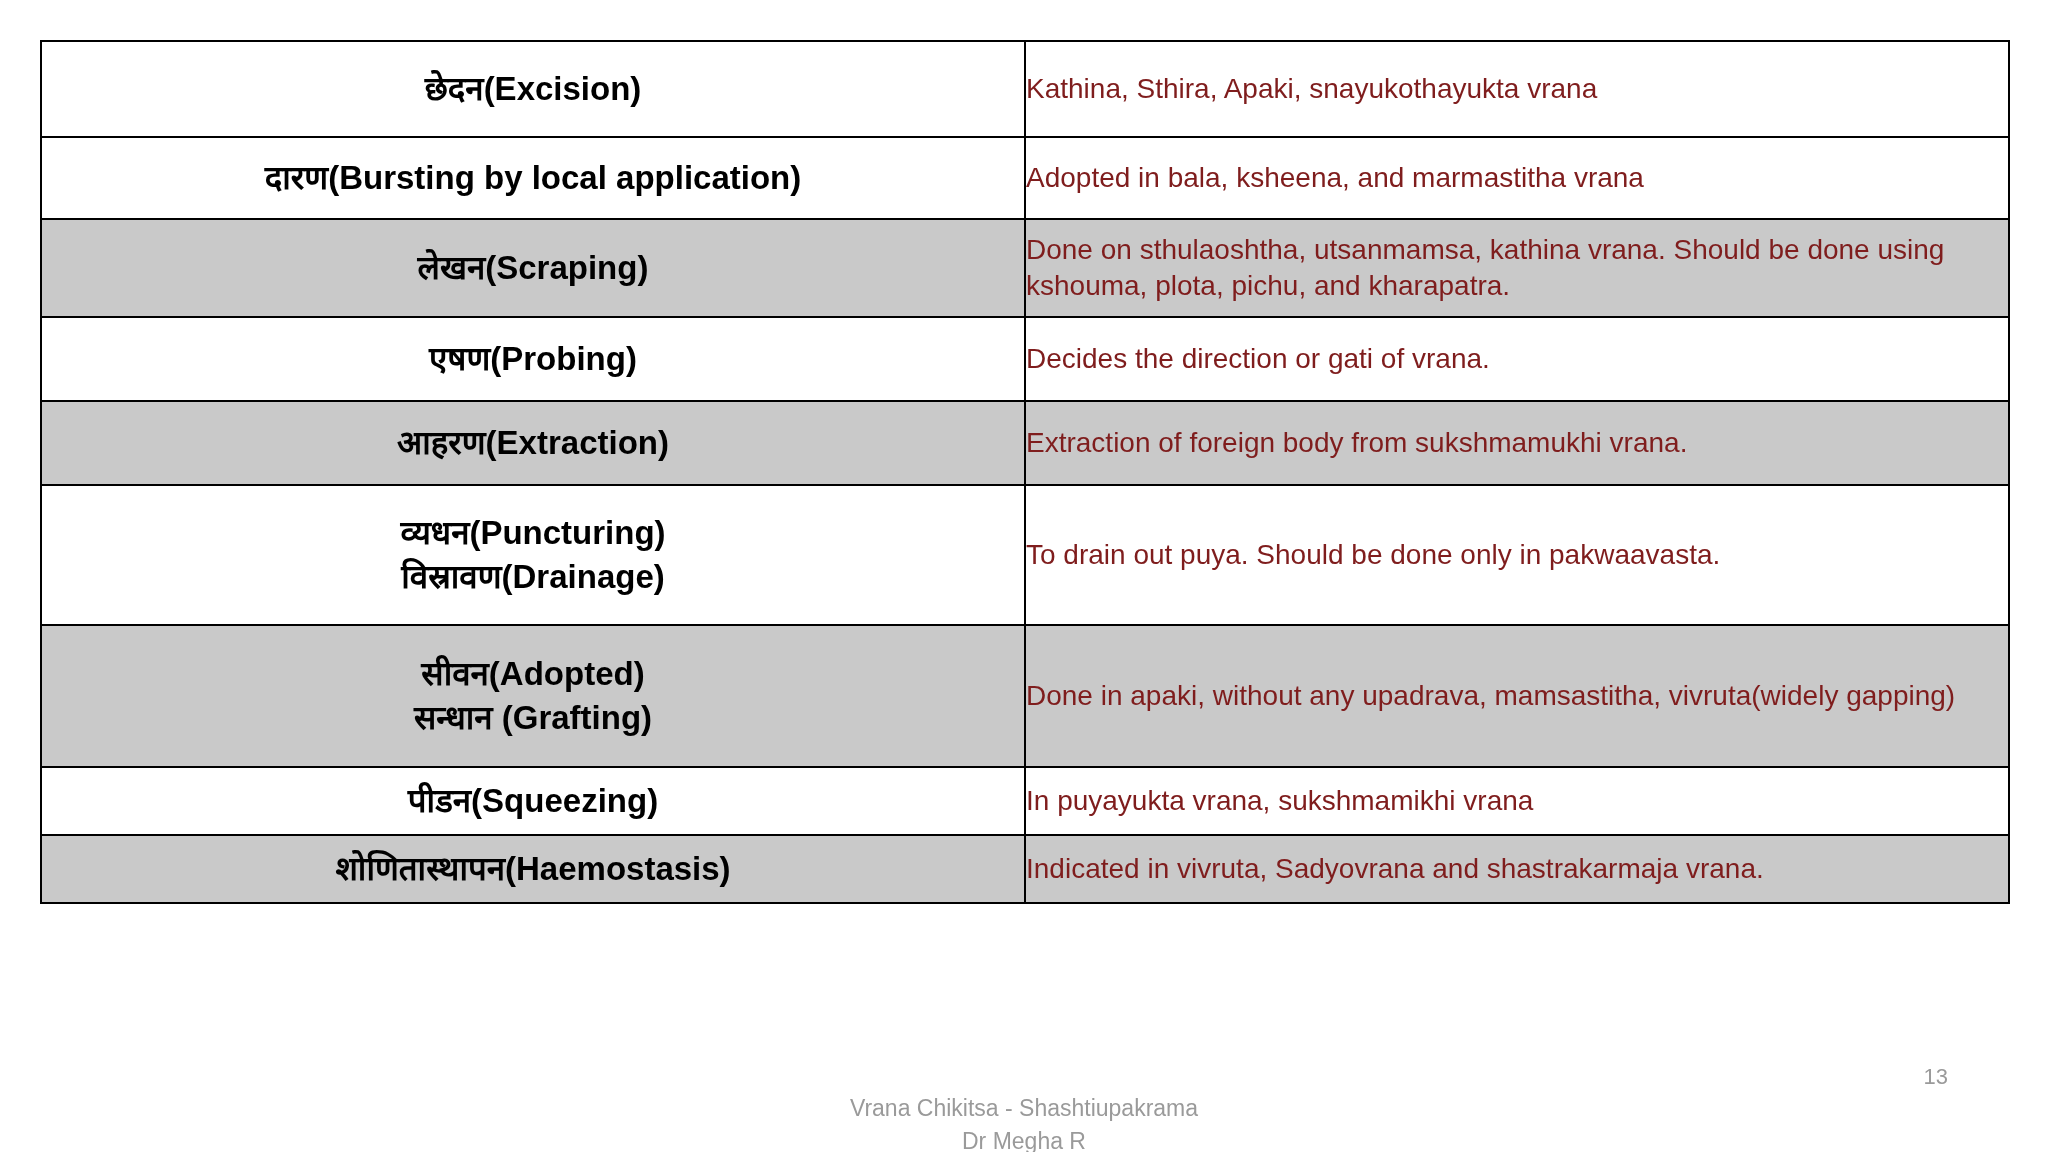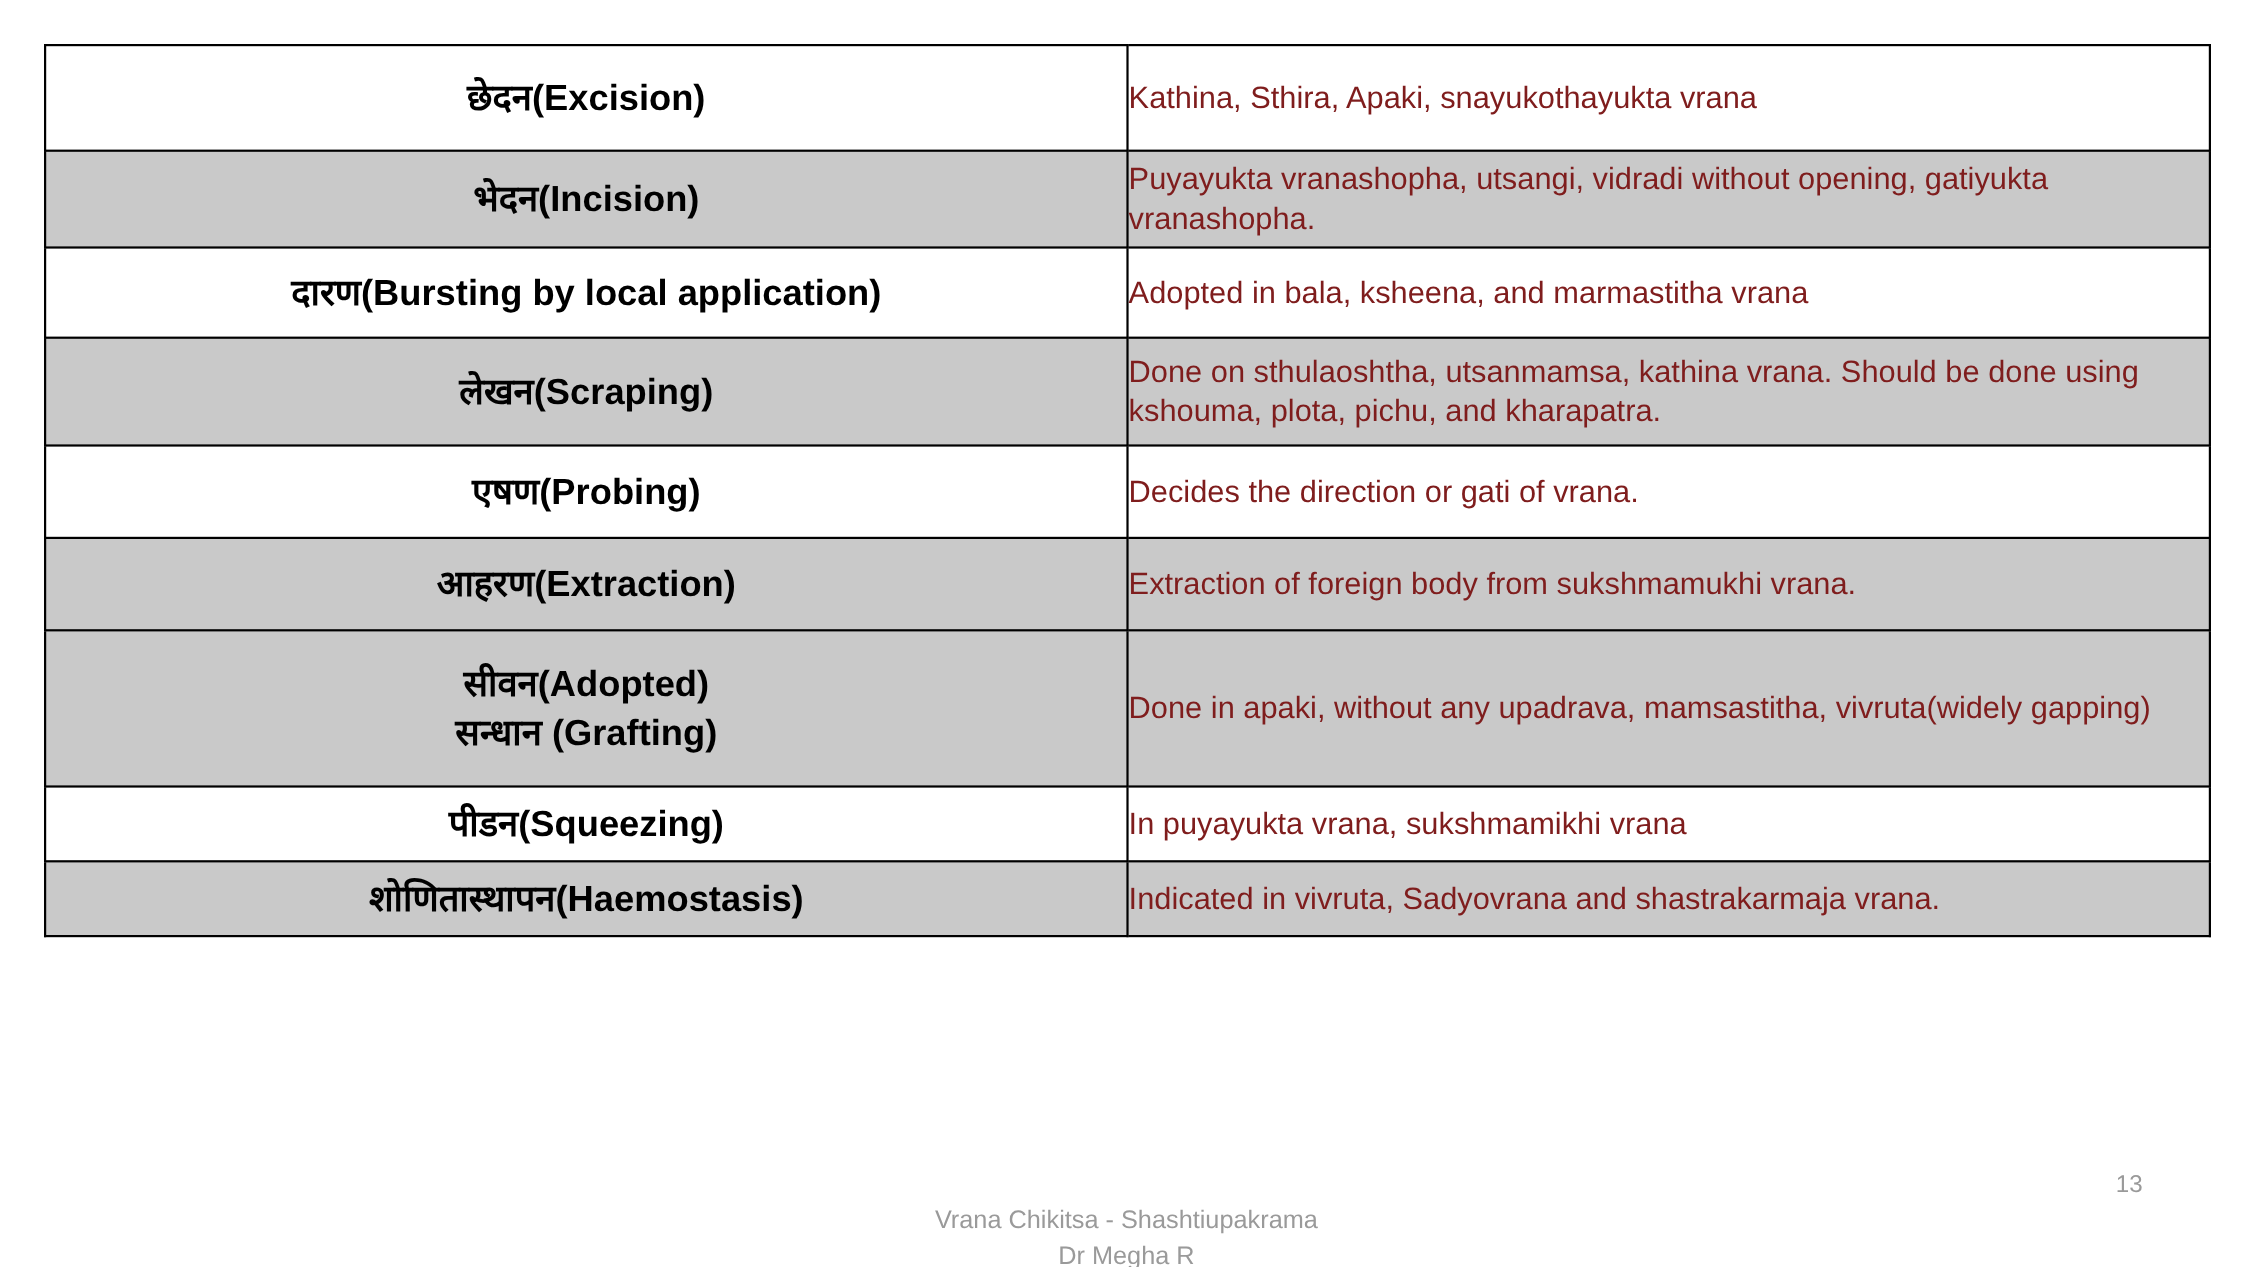--- a/index.html
+++ b/index.html
@@ -113,28 +113,20 @@
 
       <tr class="row-white h-100">
         <td class="term-cell">
           <div class="term-line">छेदन(Excision)</div>
         </td>
         <td class="desc-cell">
           <div class="desc-text">Kathina, Sthira, Apaki, snayukothayukta vrana</div>
         </td>
       </tr>
 
-      <tr class="row-gray h-92">
-        <td class="term-cell">
-          <div class="term-line">भेदन(Incision)</div>
-        </td>
-        <td class="desc-cell">
-          <div class="desc-text">Puyayukta vranashopha, utsangi, vidradi without opening, gatiyukta vranashopha.</div>
-        </td>
-      </tr>
 
       <tr class="row-white h-86">
         <td class="term-cell">
           <div class="term-line">दारण(Bursting by local application)</div>
         </td>
         <td class="desc-cell">
           <div class="desc-text">Adopted in bala, ksheena, and marmastitha vrana</div>
         </td>
       </tr>
 
@@ -158,20 +150,29 @@
 
       <tr class="row-gray h-88">
         <td class="term-cell">
           <div class="term-line">आहरण(Extraction)</div>
         </td>
         <td class="desc-cell">
           <div class="desc-text">Extraction of foreign body from sukshmamukhi vrana.</div>
         </td>
       </tr>
 
+      <tr class="row-white h-144">
+        <td class="term-cell">
+          <div class="term-line">व्यधन(Puncturing)</div>
+          <div class="term-line">विस्रावण(Drainage)</div>
+        </td>
+        <td class="desc-cell">
+          <div class="desc-text">To drain out puya. Should be done only in pakwaavasta.</div>
+        </td>
+      </tr>
 
       <tr class="row-gray h-146">
         <td class="term-cell">
           <div class="term-line">सीवन(Adopted)</div>
           <div class="term-line">सन्धान (Grafting)</div>
         </td>
         <td class="desc-cell">
           <div class="desc-text">Done in apaki, without any upadrava, mamsastitha, vivruta(widely gapping)</div>
         </td>
       </tr>

